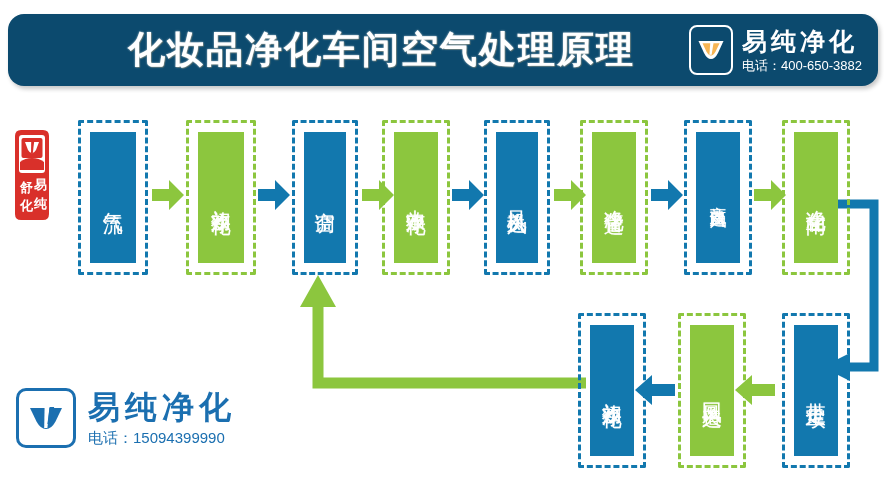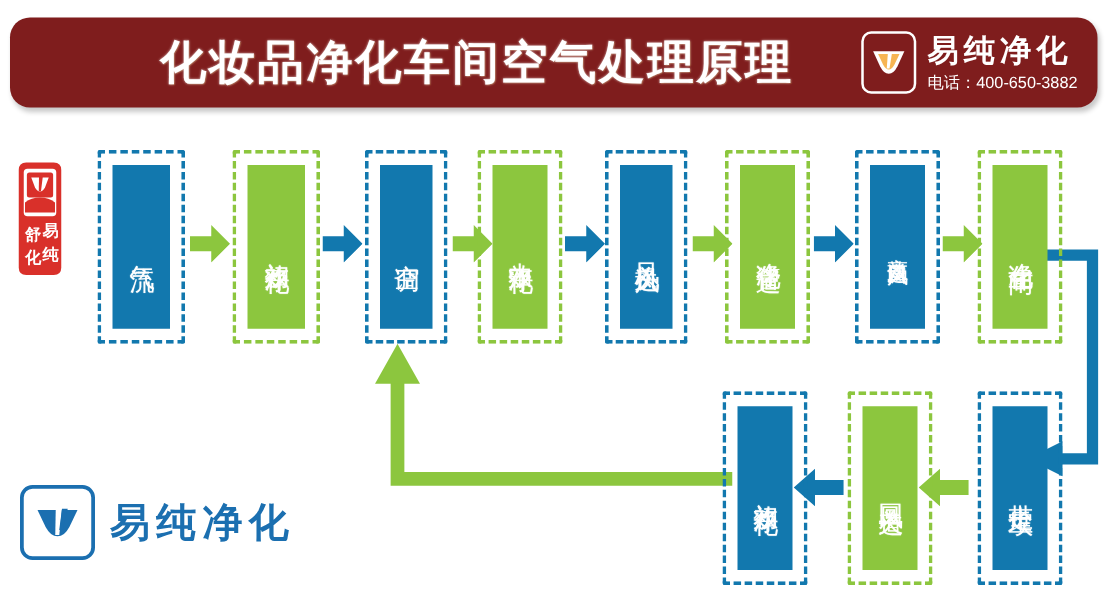--- a/index.html
+++ b/index.html
@@ -8,21 +8,21 @@
     width:886px;height:488px;
     background:#ffffff;
     font-family:"Liberation Sans","DejaVu Sans",sans-serif;
     overflow:hidden;position:relative;
   }
   #stage{position:relative;width:886px;height:488px;}
 
   
   .header{
     position:absolute;left:8px;top:14px;width:870px;height:72px;
-    background:#7f1d1d;border-radius:16px;
+    background:#0c4a6e;border-radius:16px;
     box-shadow:2px 3px 4px rgba(0,0,0,.22);
     box-sizing:border-box;
   }
   .header-title{
     position:absolute;left:120px;top:50%;transform:translateY(-50%);
     font-size:37px;font-weight:bold;color:#ffffff;
     letter-spacing:2px;white-space:nowrap;
     text-shadow:0 0 2px rgba(255,255,255,.8), 1px 1px 0 rgba(180,120,30,.25);
   }
   .header-logo{
@@ -276,16 +276,17 @@
   <div class="footer-logo">
     <div class="footer-mark">
       <svg width="38" height="32" viewBox="0 0 38 32" aria-hidden="true">
         <path d="M3 6 H35 L28.5 19.5 Q24.5 27 19 27 Q13.5 27 9.5 19.5 Z" fill="#1b6fb0"></path>
         <path d="M17.6 5 L22.6 5 L20.4 26 L17.2 26 Z" fill="#ffffff"></path>
         <path d="M22.6 5 L27.2 5 L23.2 22 L20.4 22 Z" fill="#1b6fb0"></path>
       </svg>
     </div>
     <div class="footer-text">
       <div class="footer-name">易纯净化</div>
+      <div class="footer-phone">电话：15094399990</div>
     </div>
   </div>
 
 </div>
 
 </body></html>

